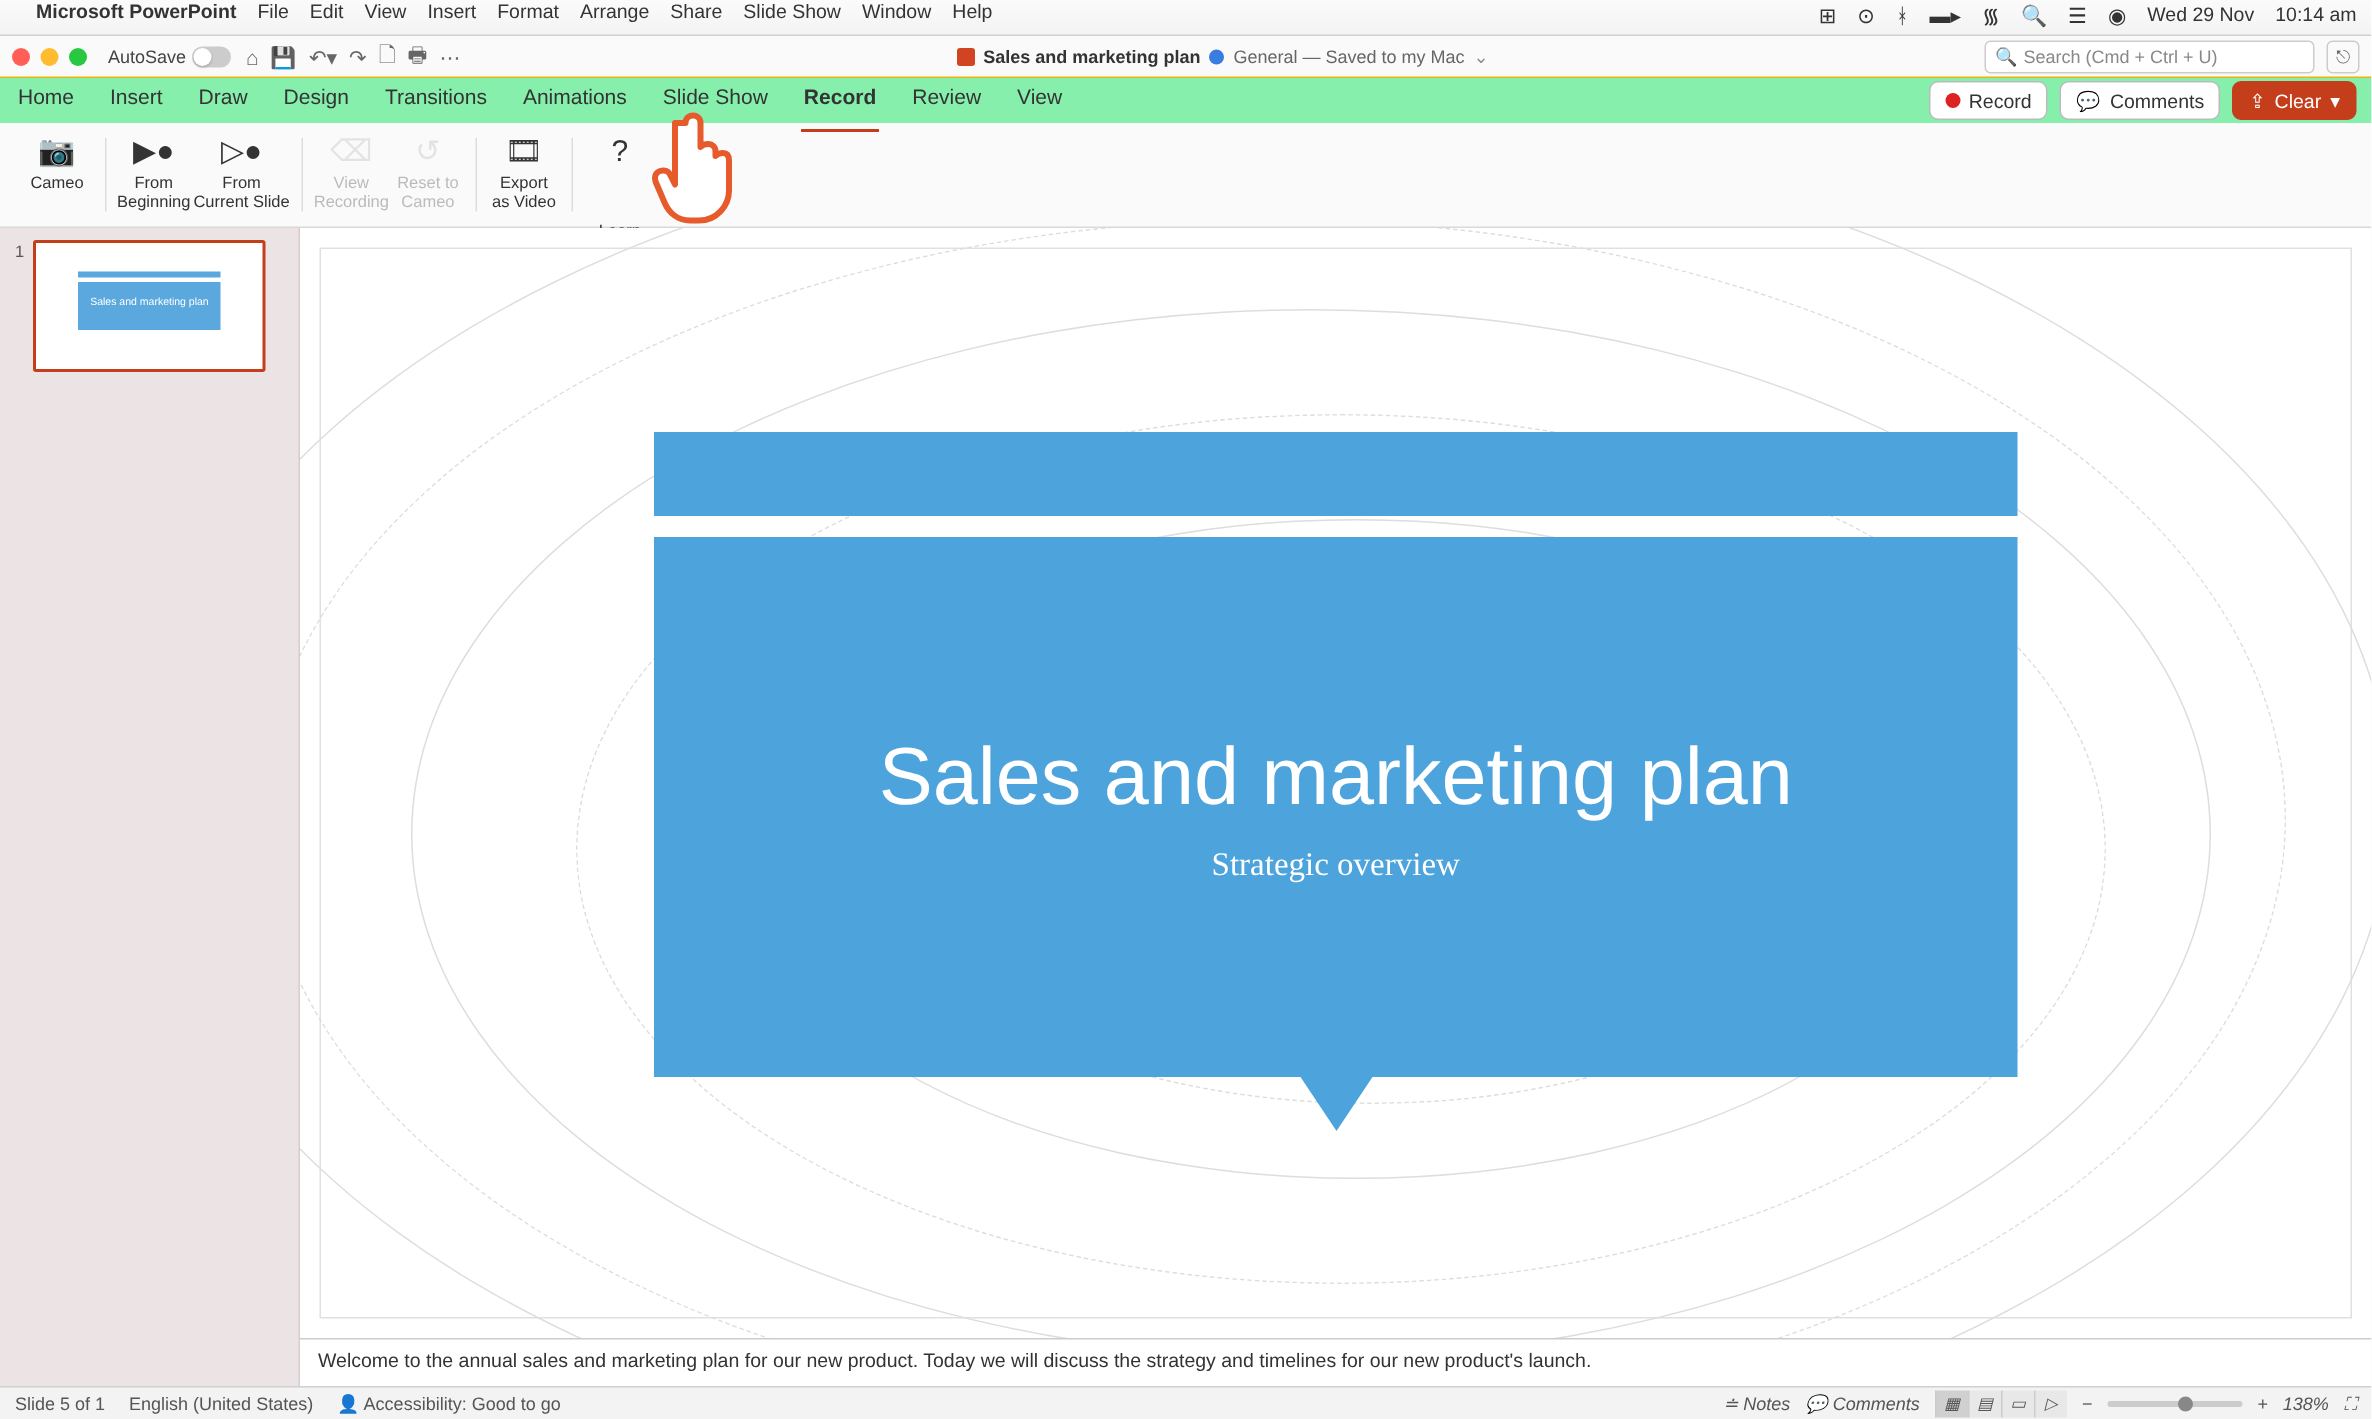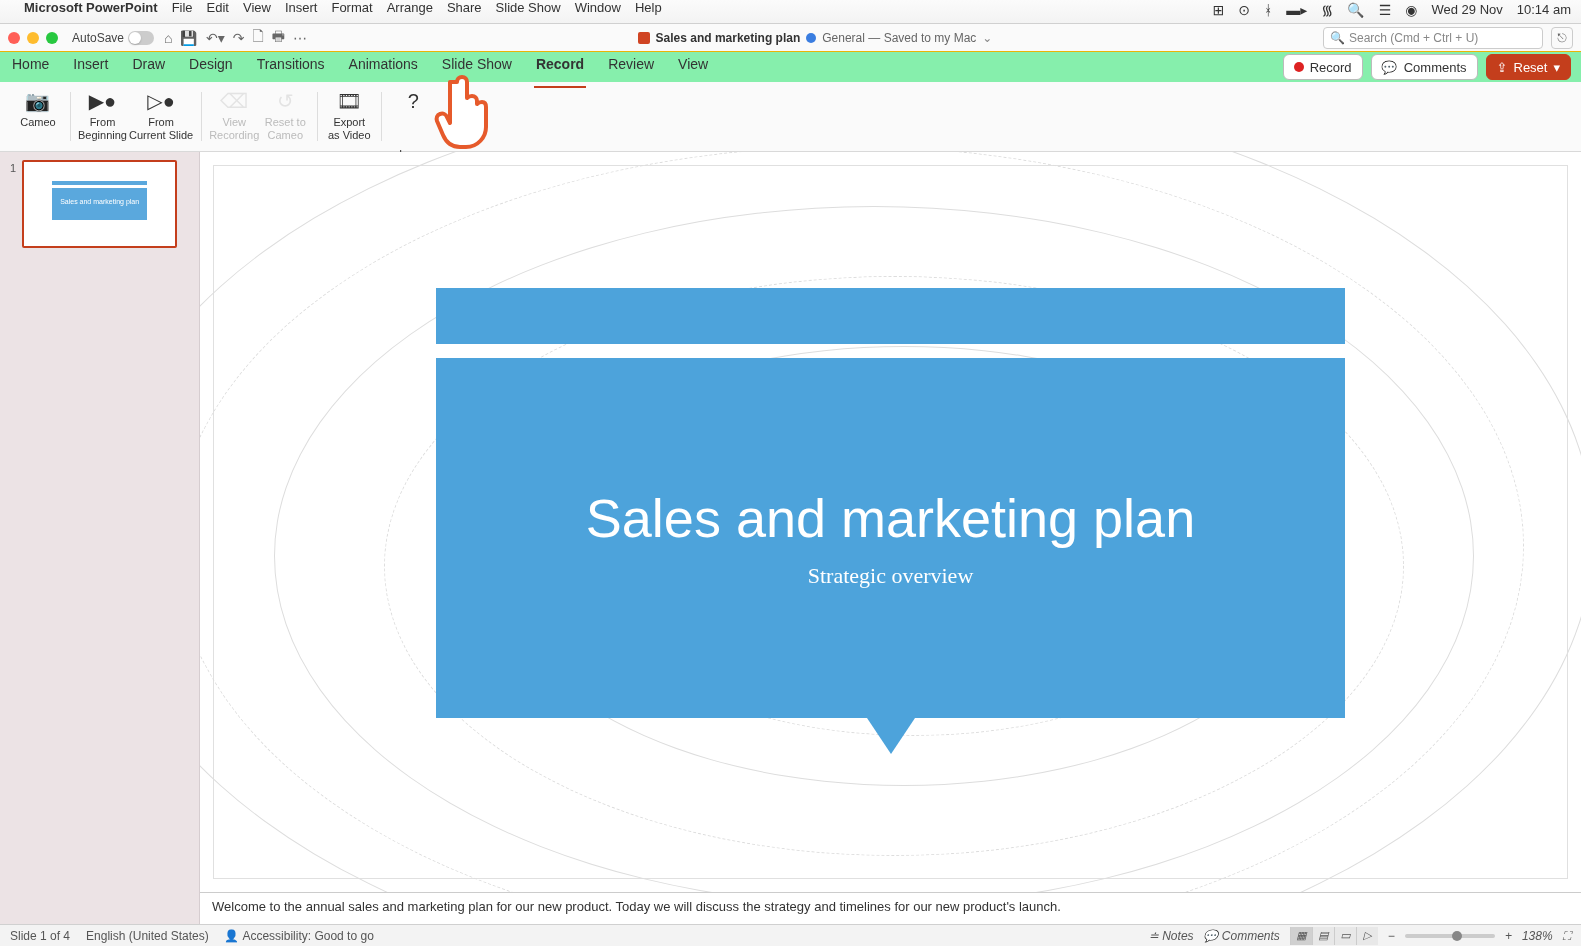--- a/index.html
+++ b/index.html
@@ -179,21 +179,21 @@
   <div class="ribbon-right">
     <div class="btn-pill btn-record">
         <span>Record</span>
       </div>
     <div class="btn-pill">
         <span>💬</span>
         <span>Comments</span>
       </div>
     <div class="btn-pill btn-share">
         <span>⇪</span>
-        <span>Reset</span>
+        <span>Clear</span>
         <span>▾</span>
       </div>
   </div>
 </div>
 
 <div class="ribbon-content">
   <div class="rgroup">
     <div class="rbtn">
       <div class="ricon">📷</div>
       <div style="white-space:pre-line;">Cameo</div>
@@ -272,21 +272,21 @@
         </div>
         <div class="pointer-tri"></div>
       </div>
     </div>
     <div class="notes-pane">Welcome to the annual sales and marketing plan for our new product. Today we will discuss the strategy and timelines for our new product's launch.</div>
   </div>
 </div>
 
 <div class="statusbar">
   <div class="sleft">
-    <span>Slide 1 of 4</span>
+    <span>Slide 5 of 1</span>
     <span>English (United States)</span>
     <span>👤 <span>Accessibility: Good to go</span></span>
   </div>
   <div class="sright">
     <span>≐ <span>Notes</span></span>
     <span>💬 <span>Comments</span></span>
     <div class="view-btns">
       <div class="active">▦</div>
       <div>▤</div>
       <div>▭</div>

